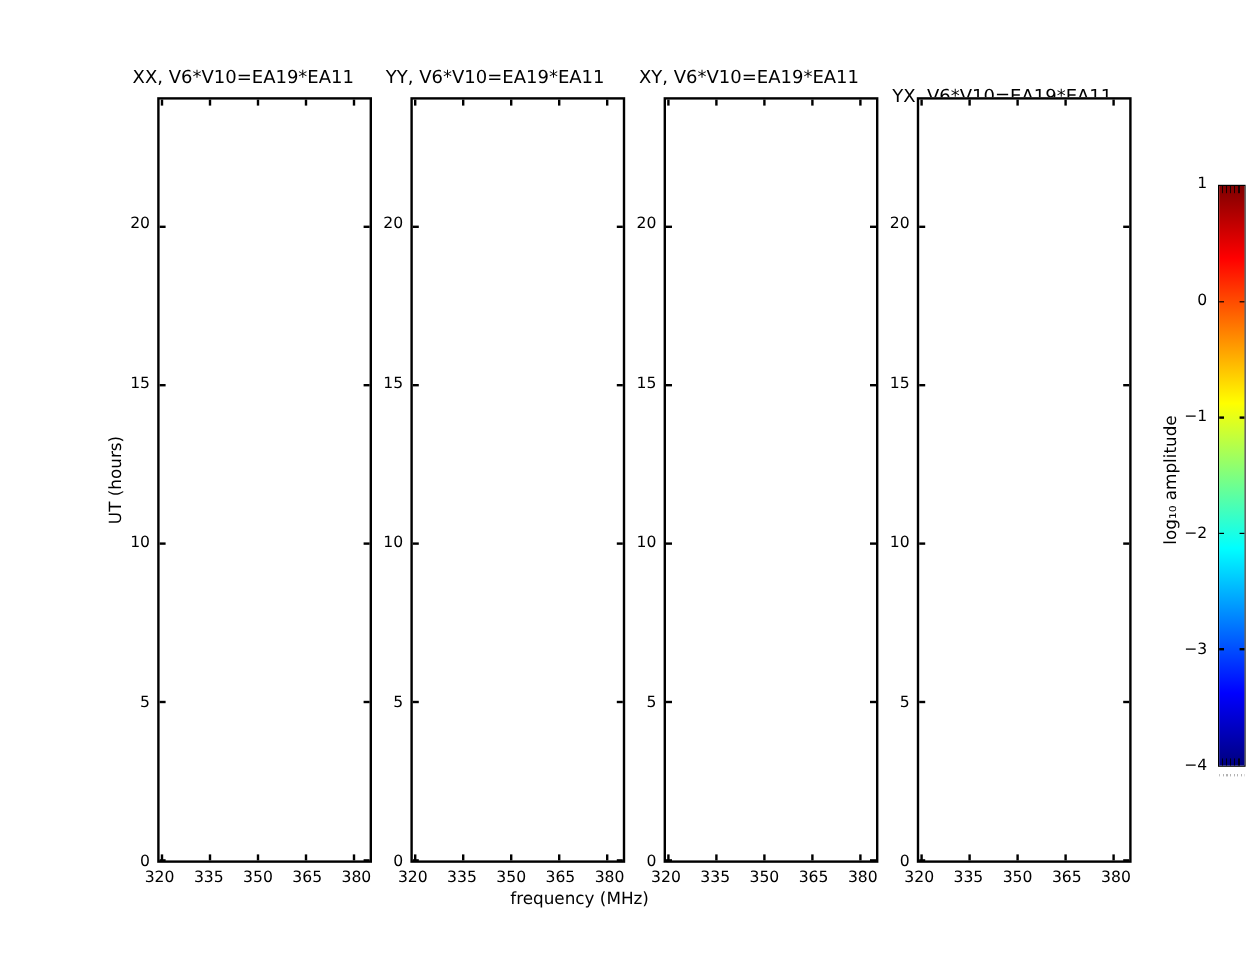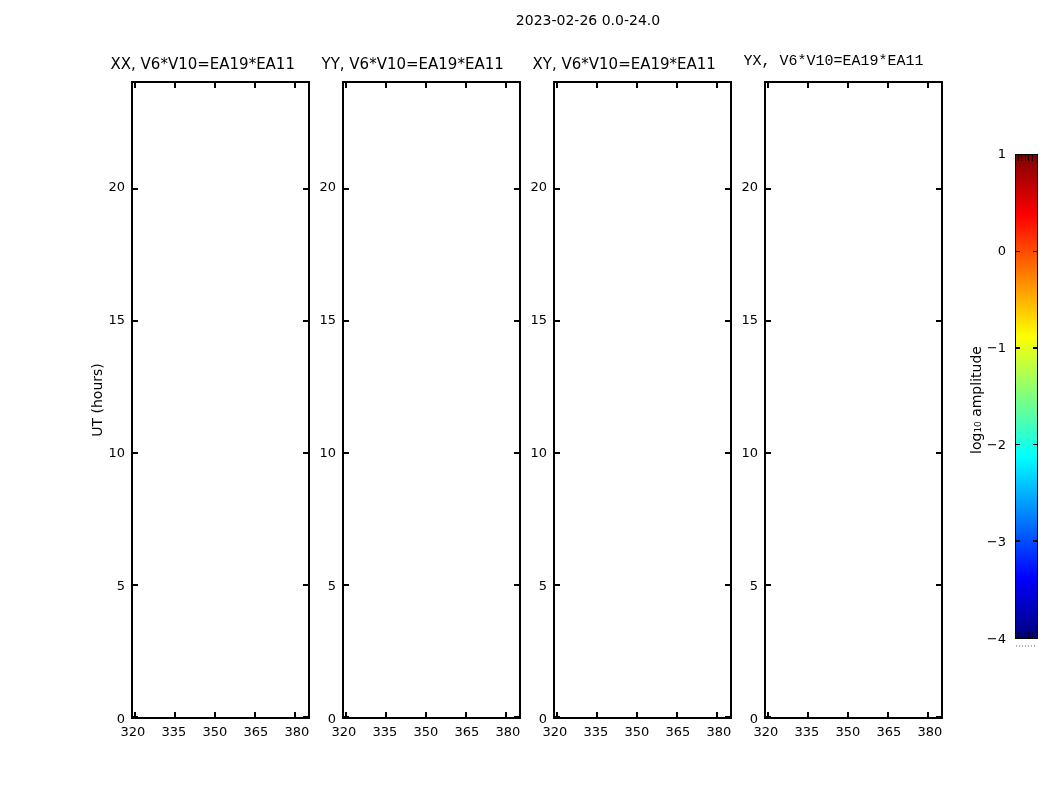--- a/index.html
+++ b/index.html
@@ -49,21 +49,20 @@
   }
   .cb-dots{
     position:absolute;left:1016px;top:645px;width:21px;height:2px;opacity:.45;
     background:repeating-linear-gradient(90deg,#555 0 1px,transparent 1px 3px);
   }
 </style>
 </head>
 <body>
 
 <div class="figure">
-  <div class="suptitle">2023-02-26 0.0-24.0</div>
 
   <div id="panels">
       <div class="panel-title" style="left: 110.5px; top: 55px; width: 220px;">XX, V6*V10=EA19*EA11</div>
       <div class="plot-frame" style="left: 131px; top: 81px; width: 179px; height: 638px;">
         <div class="tick" style="left: calc(1.12% - 1px); top: 0px; width: 2px; height: 5px;"></div>
         <div class="tick" style="left: calc(1.12% - 1px); bottom: 0px; width: 2px; height: 5px;"></div>
         <div class="tick" style="left: calc(24.02% - 1px); top: 0px; width: 2px; height: 5px;"></div>
         <div class="tick" style="left: calc(24.02% - 1px); bottom: 0px; width: 2px; height: 5px;"></div>
         <div class="tick" style="left: calc(46.93% - 1px); top: 0px; width: 2px; height: 5px;"></div>
         <div class="tick" style="left: calc(46.93% - 1px); bottom: 0px; width: 2px; height: 5px;"></div>
@@ -151,21 +150,21 @@
       <div class="tick-label" style="left: 535.005px; top: 724px; width: 40px; text-align: center;">320</div>
       <div class="tick-label" style="left: 575.996px; top: 724px; width: 40px; text-align: center;">335</div>
       <div class="tick-label" style="left: 617.005px; top: 724px; width: 40px; text-align: center;">350</div>
       <div class="tick-label" style="left: 657.996px; top: 724px; width: 40px; text-align: center;">365</div>
       <div class="tick-label" style="left: 699.005px; top: 724px; width: 40px; text-align: center;">380</div>
       <div class="tick-label" style="left: 507px; top: 711px; width: 40px; text-align: right;">0</div>
       <div class="tick-label" style="left: 507px; top: 578.105px; width: 40px; text-align: right;">5</div>
       <div class="tick-label" style="left: 507px; top: 445.145px; width: 40px; text-align: right;">10</div>
       <div class="tick-label" style="left: 507px; top: 312.25px; width: 40px; text-align: right;">15</div>
       <div class="tick-label" style="left: 507px; top: 179.355px; width: 40px; text-align: right;">20</div>
-      <div class="panel-title" style="left: 743.5px; top: 53px; width: 220px; font-family: Liberation Mono, monospace;">YX, V6*V10=EA19*EA11</div>
+      <div class="panel-title" style="left: 743.5px; top: 71px; width: 220px;">YX, V6*V10=EA19*EA11</div>
       <div class="plot-frame" style="left: 764px; top: 81px; width: 179px; height: 638px;">
         <div class="tick" style="left: calc(1.12% - 1px); top: 0px; width: 2px; height: 5px;"></div>
         <div class="tick" style="left: calc(1.12% - 1px); bottom: 0px; width: 2px; height: 5px;"></div>
         <div class="tick" style="left: calc(24.02% - 1px); top: 0px; width: 2px; height: 5px;"></div>
         <div class="tick" style="left: calc(24.02% - 1px); bottom: 0px; width: 2px; height: 5px;"></div>
         <div class="tick" style="left: calc(46.93% - 1px); top: 0px; width: 2px; height: 5px;"></div>
         <div class="tick" style="left: calc(46.93% - 1px); bottom: 0px; width: 2px; height: 5px;"></div>
         <div class="tick" style="left: calc(69.83% - 1px); top: 0px; width: 2px; height: 5px;"></div>
         <div class="tick" style="left: calc(69.83% - 1px); bottom: 0px; width: 2px; height: 5px;"></div>
         <div class="tick" style="left: calc(92.74% - 1px); top: 0px; width: 2px; height: 5px;"></div>
@@ -186,20 +185,21 @@
       <div class="tick-label" style="left: 828.005px; top: 724px; width: 40px; text-align: center;">350</div>
       <div class="tick-label" style="left: 868.996px; top: 724px; width: 40px; text-align: center;">365</div>
       <div class="tick-label" style="left: 910.005px; top: 724px; width: 40px; text-align: center;">380</div>
       <div class="tick-label" style="left: 718px; top: 711px; width: 40px; text-align: right;">0</div>
       <div class="tick-label" style="left: 718px; top: 578.105px; width: 40px; text-align: right;">5</div>
       <div class="tick-label" style="left: 718px; top: 445.145px; width: 40px; text-align: right;">10</div>
       <div class="tick-label" style="left: 718px; top: 312.25px; width: 40px; text-align: right;">15</div>
       <div class="tick-label" style="left: 718px; top: 179.355px; width: 40px; text-align: right;">20</div>
     </div>
 
+  <div class="xlabel">frequency (MHz)</div>
   <div class="ylabel">UT (hours)</div>
 
   <div>
     <div class="colorbar-frame">
       <div class="cb-grad" id="cb-grad" style="background: linear-gradient(rgb(127, 0, 0) 0%, rgb(255, 0, 0) 12.5%, rgb(255, 255, 0) 37.5%, rgb(127, 255, 127) 50%, rgb(0, 255, 255) 62.5%, rgb(0, 0, 255) 87.5%, rgb(0, 0, 127) 100%);"></div>
       <div class="cb-hatch top"></div>
       <div class="cb-hatch bottom"></div>
       <div id="cb-ticks">
           <div class="tick" style="top: calc(20% - 1px); left: 0px; width: 4px; height: 1.5px;"></div>
           <div class="tick" style="top: calc(20% - 1px); right: 0px; width: 4px; height: 1.5px;"></div>

